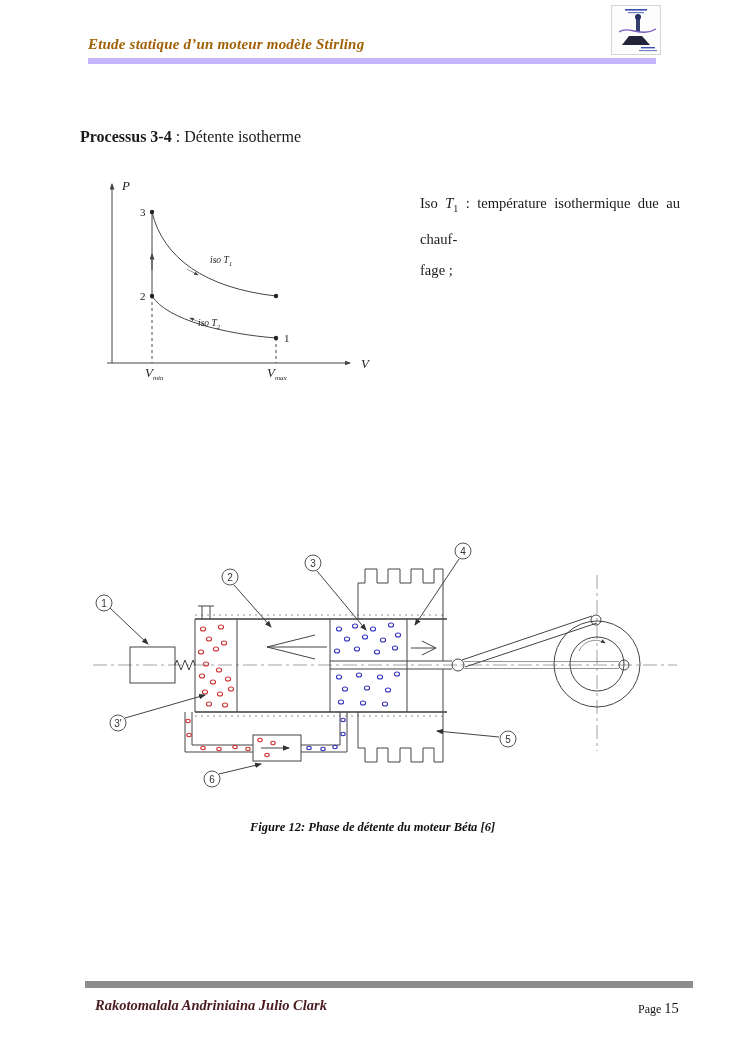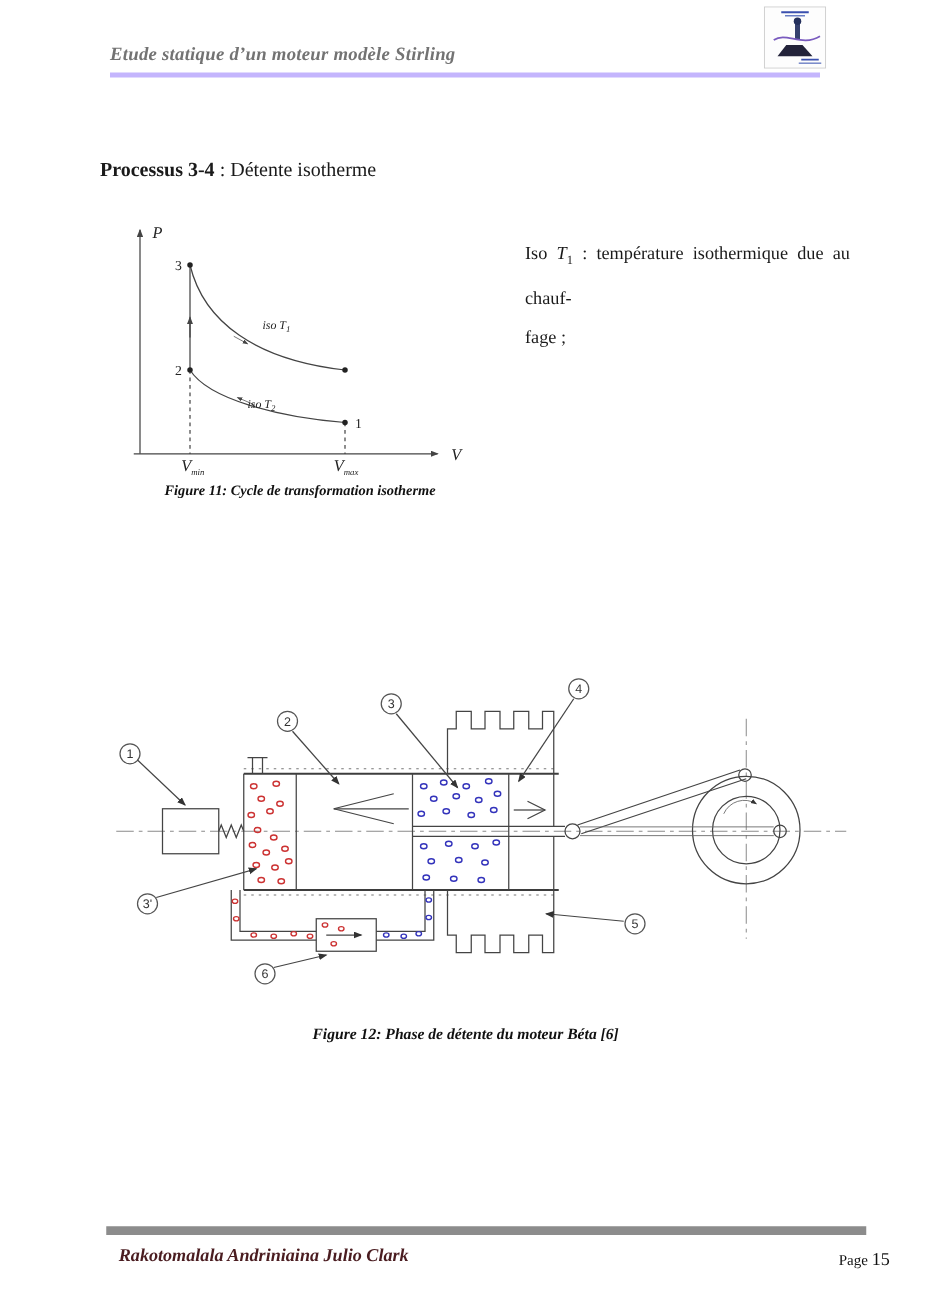--- a/index.html
+++ b/index.html
@@ -3,22 +3,22 @@
 <meta charset="utf-8">
 <style>
   html,body { margin:0; padding:0; background:#ffffff; }
   .page {
     position:relative; width:745px; height:1053px; background:#ffffff;
     font-family:"Liberation Serif", serif; color:#1a1a1a; overflow:hidden;
   }
   
   .header-rule {
     position:absolute; left:88px; top:36px; width:568px;
-    border-bottom:4px solid #c4b5fd; padding-bottom:5px;
-    font-style:italic; font-weight:bold; font-size:15px; color:#737373;
+    border-bottom:6px solid #c4b5fd; padding-bottom:5px;
+    font-style:italic; font-weight:bold; font-size:15px; color:#a16207;
     letter-spacing:0.2px;
   }
   .logo { position:absolute; left:611px; top:5px; width:50px; height:50px; }
   
   .heading { position:absolute; left:80px; top:128px; font-size:16px; }
   .heading b { font-weight:bold; }
   
   .fig11 { position:absolute; left:95px; top:170px; width:290px; height:212px; }
   .fig11-caption {
     position:absolute; left:95px; top:387px; width:290px; text-align:center;
@@ -41,21 +41,21 @@
   .fig12-caption {
     position:absolute; left:0; top:820px; width:745px; text-align:center;
     font-weight:bold; font-style:italic; font-size:12.5px; color:#111;
   }
   
   .footer-bar { position:absolute; left:85px; top:981px; width:608px; height:7px; background:#8c8c8c; }
   .footer-author {
     position:absolute; left:95px; top:997px;
     font-style:italic; font-weight:bold; font-size:14.5px; color:#4a1c20;
   }
-  .footer-page { position:absolute; left:671px; top:1000px; font-size:12px; color:#111; }
+  .footer-page { position:absolute; left:638px; top:1000px; font-size:12px; color:#111; }
   .footer-page .num { font-size:14.5px; }
   
   svg .ln   { stroke:#444; stroke-width:1; fill:none; }
   svg .thin { stroke:#666; stroke-width:0.7; fill:none; }
   svg .wall { stroke:#3d3d3d; stroke-width:1.5; fill:none; }
   svg .hatch{ stroke:#777; stroke-width:0.8; fill:none; stroke-dasharray:2 4; }
   svg .cl   { stroke:#8a8a8a; stroke-width:0.8; fill:none; stroke-dasharray:14 4 3 4; }
   svg .dash { stroke:#333; stroke-width:0.9; fill:none; stroke-dasharray:3 3; }
   svg .hot  { stroke:#cc3333; stroke-width:1.1; fill:none; }
   svg .cold { stroke:#3333bb; stroke-width:1.1; fill:none; }
@@ -120,21 +120,20 @@
     <text class="pt-text" x="45" y="46">3</text>
     <text class="pt-text" x="45" y="130">2</text>
     <text class="pt-text" x="189" y="172">1</text>
 
     <text class="iso-text" x="115" y="93"><tspan>iso T</tspan><tspan class="sub" dy="2.5">1</tspan></text>
     <text class="iso-text" x="103" y="156"><tspan>iso T</tspan><tspan class="sub" dy="2.5">2</tspan></text>
 
     <text class="ax-text" x="50" y="207" font-size="11"><tspan>V</tspan><tspan class="sub" dy="3">min</tspan></text>
     <text class="ax-text" x="172" y="207" font-size="11"><tspan>V</tspan><tspan class="sub" dy="3">max</tspan></text>
   </svg>
-  <div class="fig11-caption">Figure 11: Cycle de transformation isotherme</div>
 
   <div class="side-text">
     <div class="blk"><span>Iso </span><i>T</i><sub>1</sub><span> : température isothermique due au chauf-
 fage ;</span></div>
   </div>
 
 
   <svg class="fig12" viewBox="0 0 630 290">
     <defs>
       <marker id="ah2" markerWidth="9" markerHeight="9" refX="6" refY="2.75" orient="auto">

